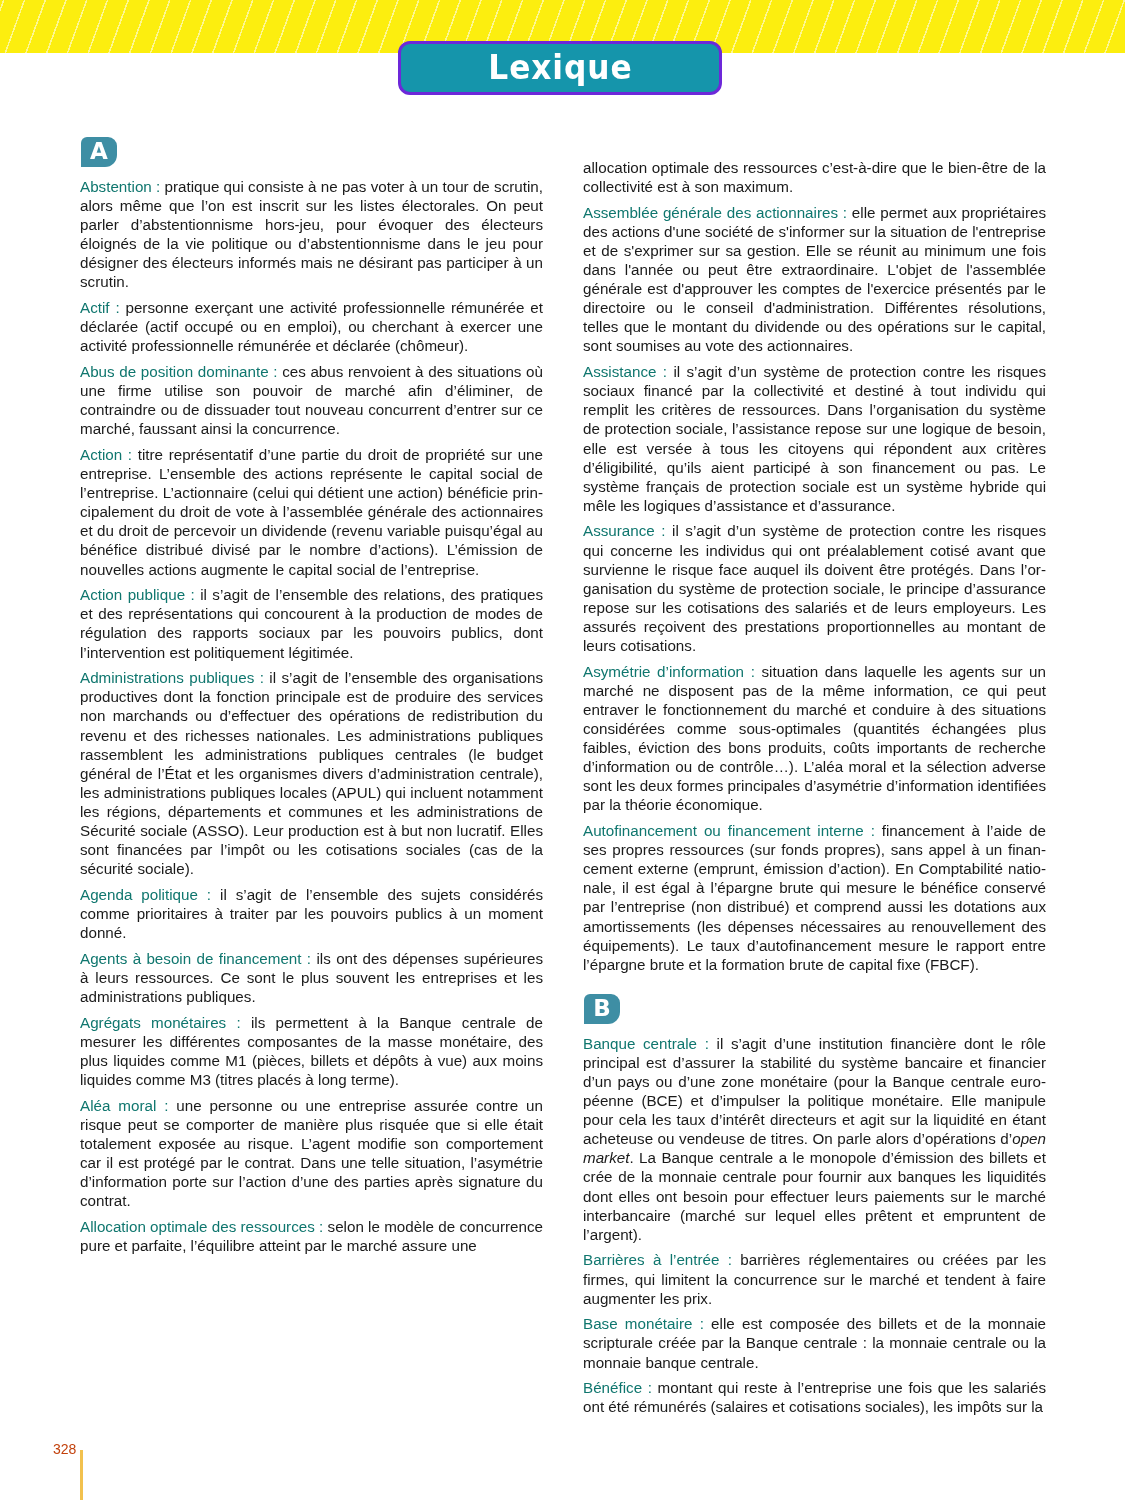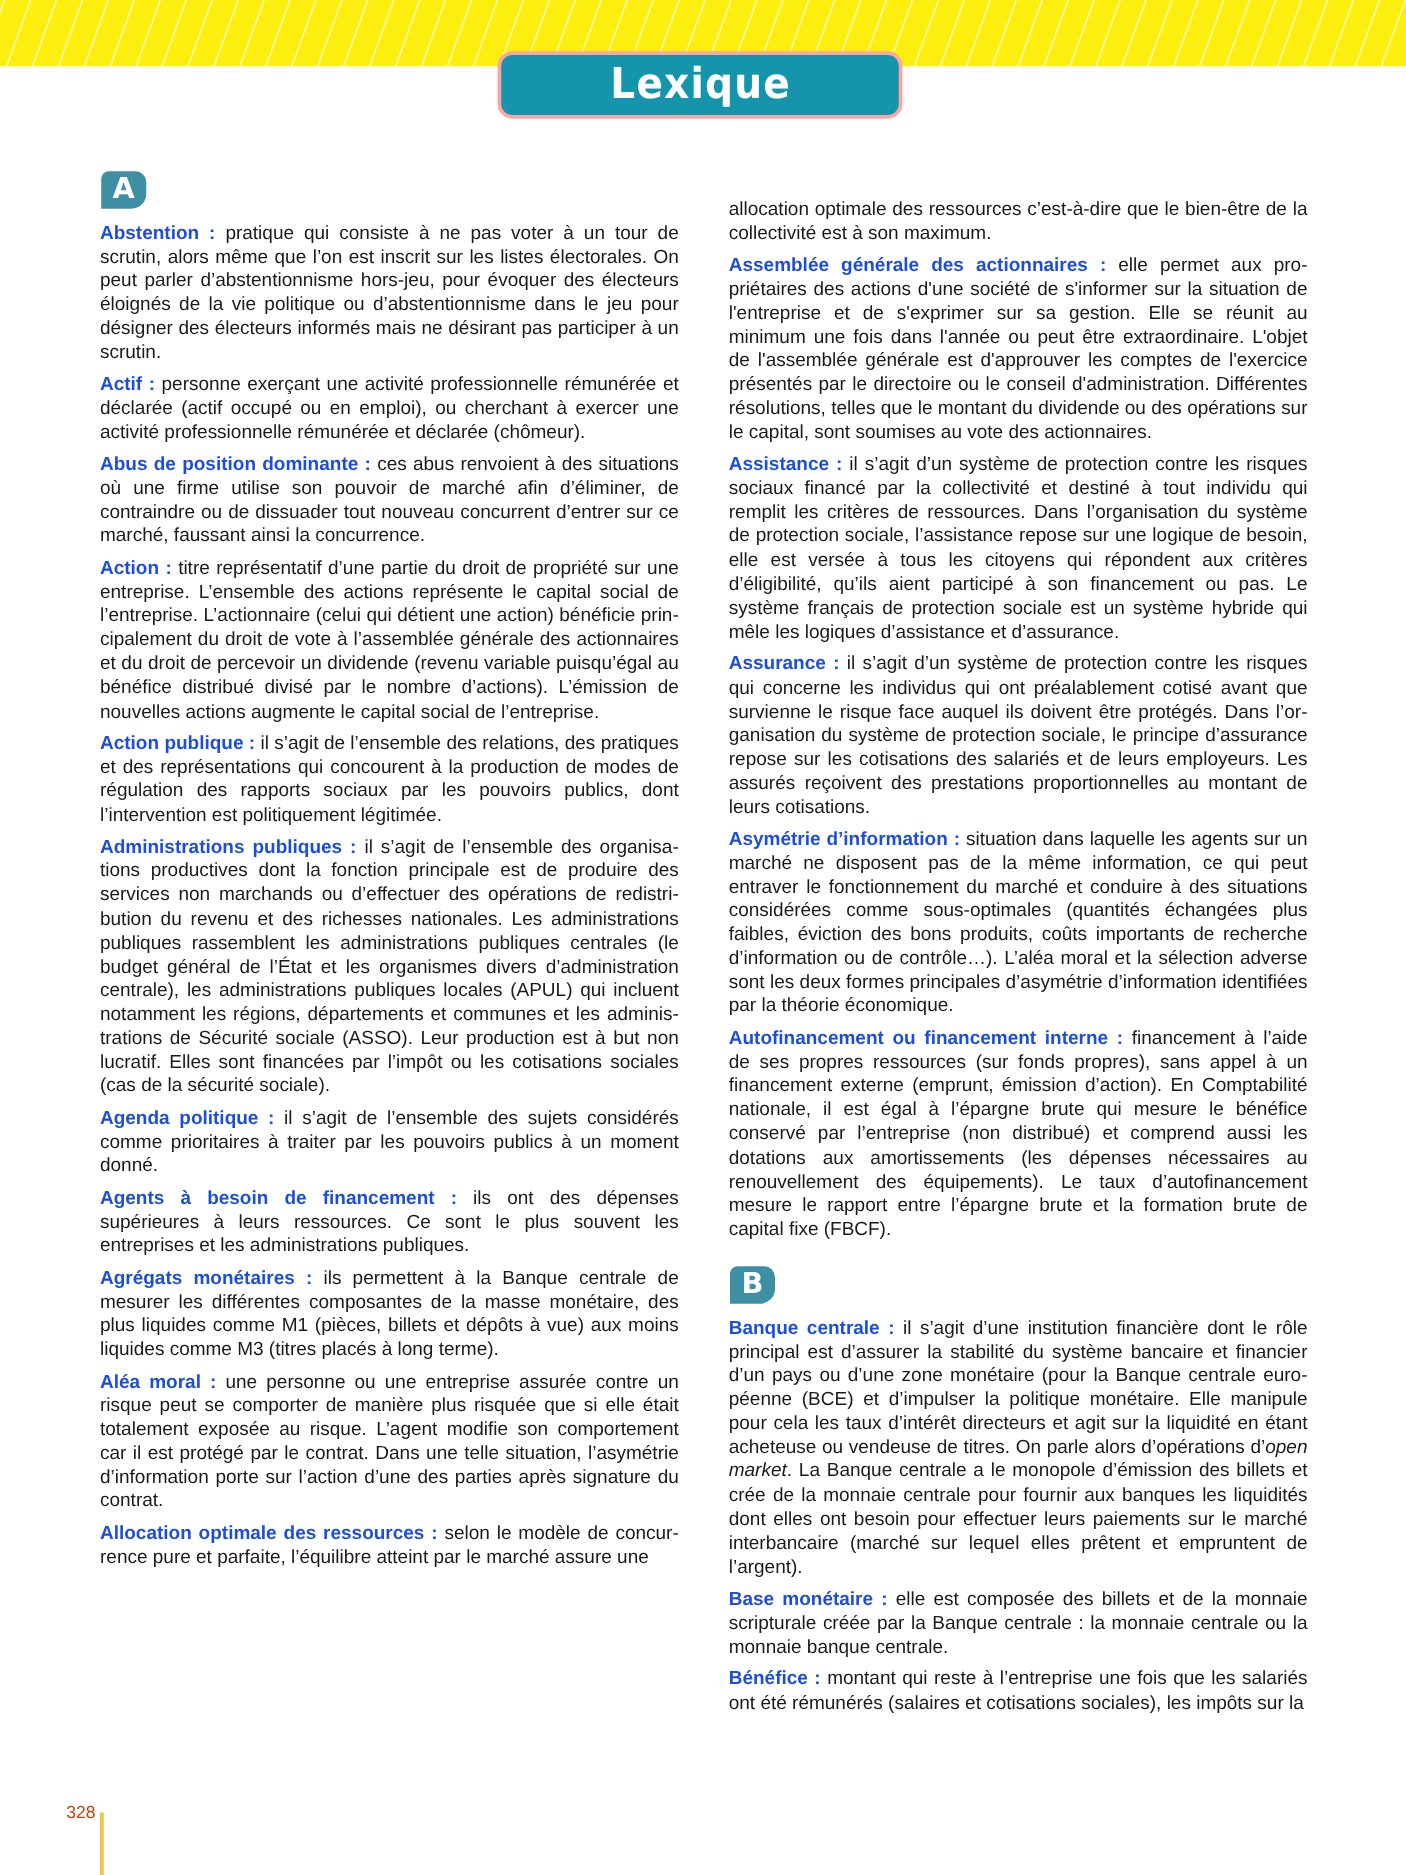--- a/index.html
+++ b/index.html
@@ -16,21 +16,21 @@
       -70deg,
       rgba(255,255,255,0) 0px,
       rgba(255,255,255,0) 18px,
       rgba(255,255,255,0.55) 18px,
       rgba(255,255,255,0.55) 19.5px
     );
   }
   .title-box {
     position: absolute; left: 398px; top: 41px; width: 324px; height: 54px;
     background: #1595ab;
-    border: 3px solid #fca5a5;
+    border: 3px solid #6d28d9;
     border-radius: 12px;
     box-sizing: border-box;
     display: flex; align-items: center; justify-content: center;
   }
   .title-text {
     color: #ffffff;
     font-family: "DejaVu Sans", sans-serif;
     font-weight: bold;
     font-size: 34px;
     letter-spacing: 1px;
@@ -53,21 +53,21 @@
     width: 36px; height: 30px;
     background: #3e8ea4;
     color: #fff; font-weight: bold; font-size: 23px;
     font-family: "DejaVu Sans", sans-serif;
     border-radius: 6px 9px 12px 0px;
     margin-left: 1px;
     margin-bottom: 10px;
   }
   .entry { margin: 0 0 6.6px 0; }
   .term {
-    color: #1d4ed8; font-weight: bold;
+    color: #0f766e; font-weight: normal;
   }
   .def {}
   .def i { font-style: italic; }
   .section-b { margin-top: 20px; }
   .page-number {
     position: absolute; left: 53px; top: 1441px;
     font-size: 14px; color: #c2410c;
   }
   .page-bar {
     position: absolute; left: 80px; top: 1450px; width: 3px; height: 50px;
@@ -109,20 +109,21 @@
       <p class="entry"><span class="term">Assurance :</span><span class="def"> il s’agit d’un système de protection contre les risques qui concerne les individus qui ont préalablement cotisé avant que survienne le risque face auquel ils doivent être protégés. Dans l’or­ganisation du système de protection sociale, le principe d’assurance repose sur les cotisations des salariés et de leurs employeurs. Les assurés reçoivent des prestations proportionnelles au montant de leurs cotisations.</span></p>
       <p class="entry"><span class="term">Asymétrie d’information :</span><span class="def"> situation dans laquelle les agents sur un marché ne disposent pas de la même information, ce qui peut entraver le fonctionnement du marché et conduire à des situations considérées comme sous-optimales (quantités échangées plus faibles, éviction des bons produits, coûts importants de recherche d’information ou de contrôle…). L’aléa moral et la sélection adverse sont les deux formes principales d’asymétrie d’information identi­fiées par la théorie économique.</span></p>
       <p class="entry"><span class="term">Autofinancement ou financement interne :</span><span class="def"> financement à l’aide de ses propres ressources (sur fonds propres), sans appel à un finan­cement externe (emprunt, émission d’action). En Comptabilité natio­nale, il est égal à l’épargne brute qui mesure le bénéfice conservé par l’entreprise (non distribué) et comprend aussi les dotations aux amortissements (les dépenses nécessaires au renouvellement des équipements). Le taux d’autofinancement mesure le rapport entre l’épargne brute et la formation brute de capital fixe (FBCF).</span></p>
     </div>
   <div class="section-b">
     <div class="badge">B</div>
     <p class="entry">
       <span class="term">Banque centrale :</span><span class="def"><span> il s’agit d’une institution financière dont le rôle principal est d’assurer la stabilité du système bancaire et financier d’un pays ou d’une zone monétaire (pour la Banque centrale euro­péenne (BCE) et d’impulser la politique monétaire. Elle manipule pour cela les taux d’intérêt directeurs et agit sur la liquidité en étant acheteuse ou vendeuse de titres. On parle alors d’opérations d’</span><i>open market</i><span>. La Banque centrale a le monopole d’émission des billets et crée de la monnaie centrale pour fournir aux banques les liquidités dont elles ont besoin pour effectuer leurs paiements sur le marché interbancaire (marché sur lequel elles prêtent et empruntent de l’argent).</span></span>
     </p>
     <div id="right-entries-b">
+        <p class="entry"><span class="term">Barrières à l’entrée :</span><span class="def"> barrières réglementaires ou créées par les firmes, qui limitent la concurrence sur le marché et tendent à faire augmenter les prix.</span></p>
         <p class="entry"><span class="term">Base monétaire :</span><span class="def"> elle est composée des billets et de la monnaie scripturale créée par la Banque centrale : la monnaie centrale ou la monnaie banque centrale.</span></p>
         <p class="entry"><span class="term">Bénéfice :</span><span class="def"> montant qui reste à l’entreprise une fois que les salariés ont été rémunérés (salaires et cotisations sociales), les impôts sur la</span></p>
       </div>
   </div>
 </div>
 
 <div class="page-number">328</div>
 <div class="page-bar"></div>
 
 </body></html>

